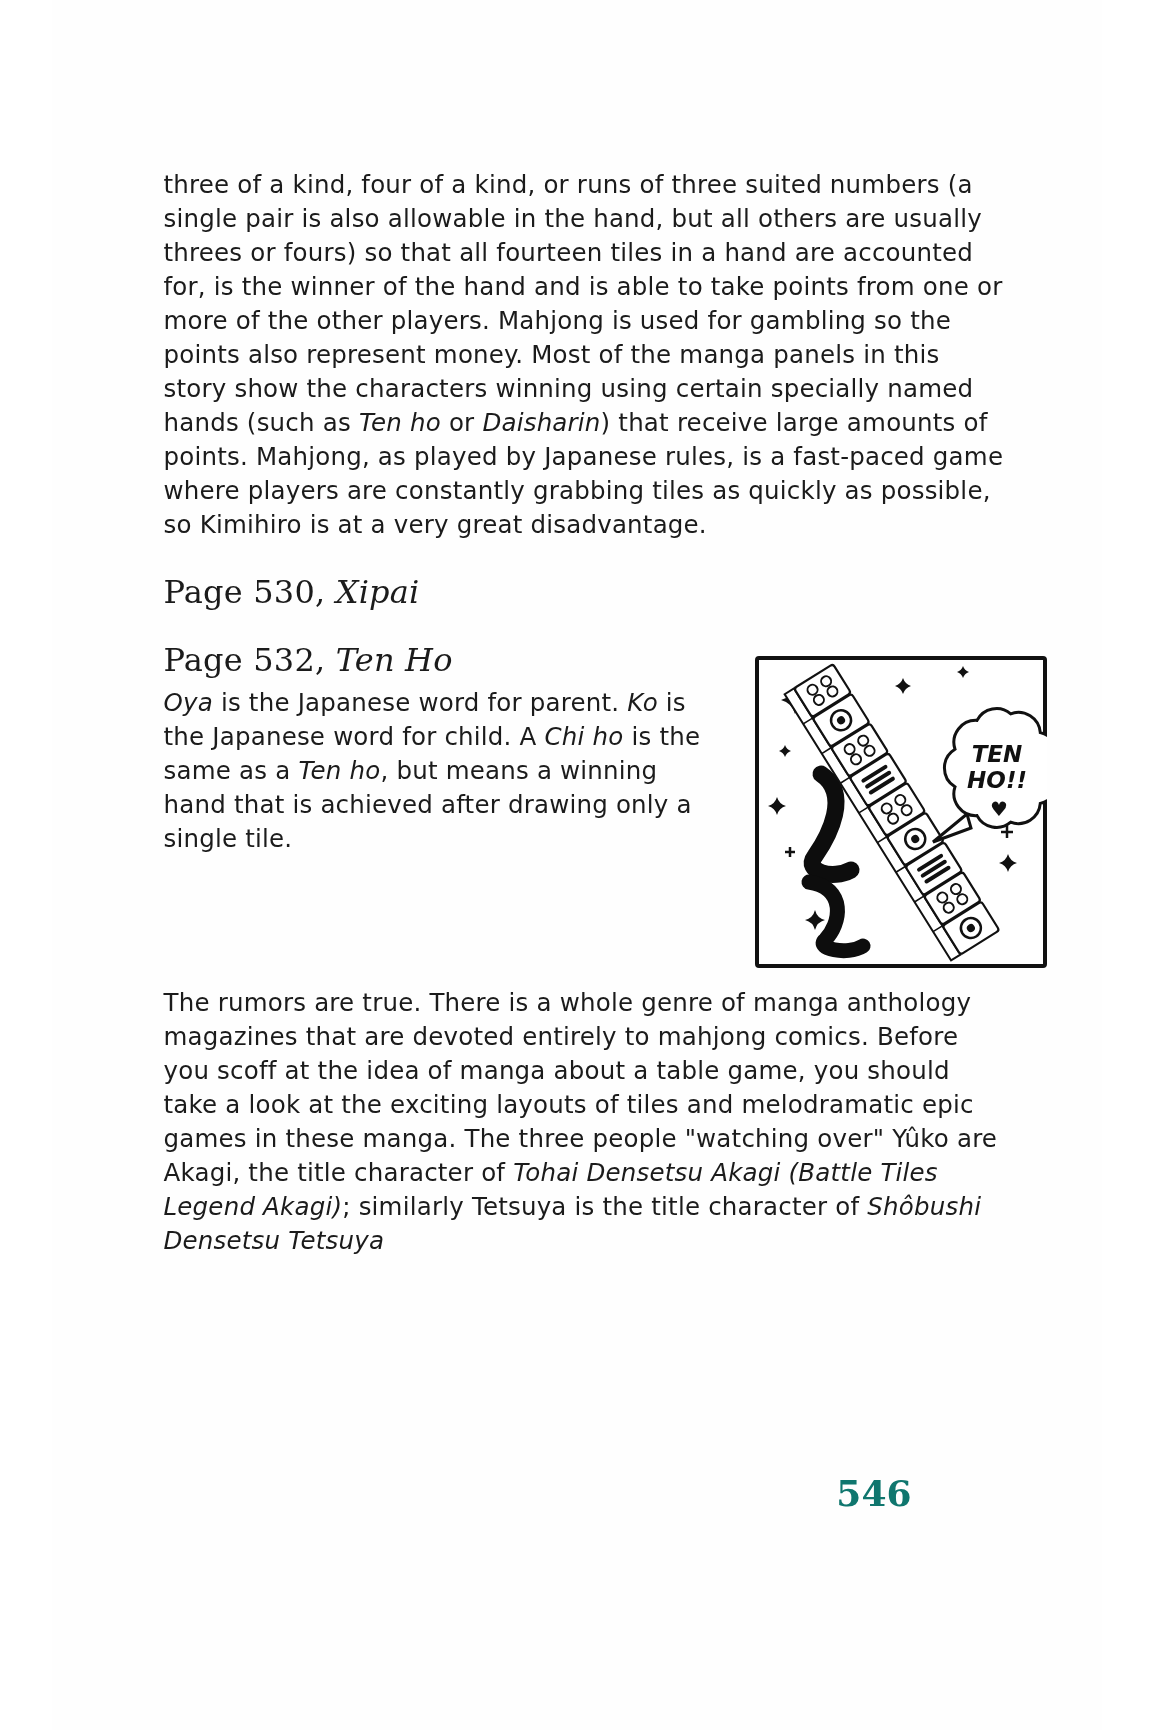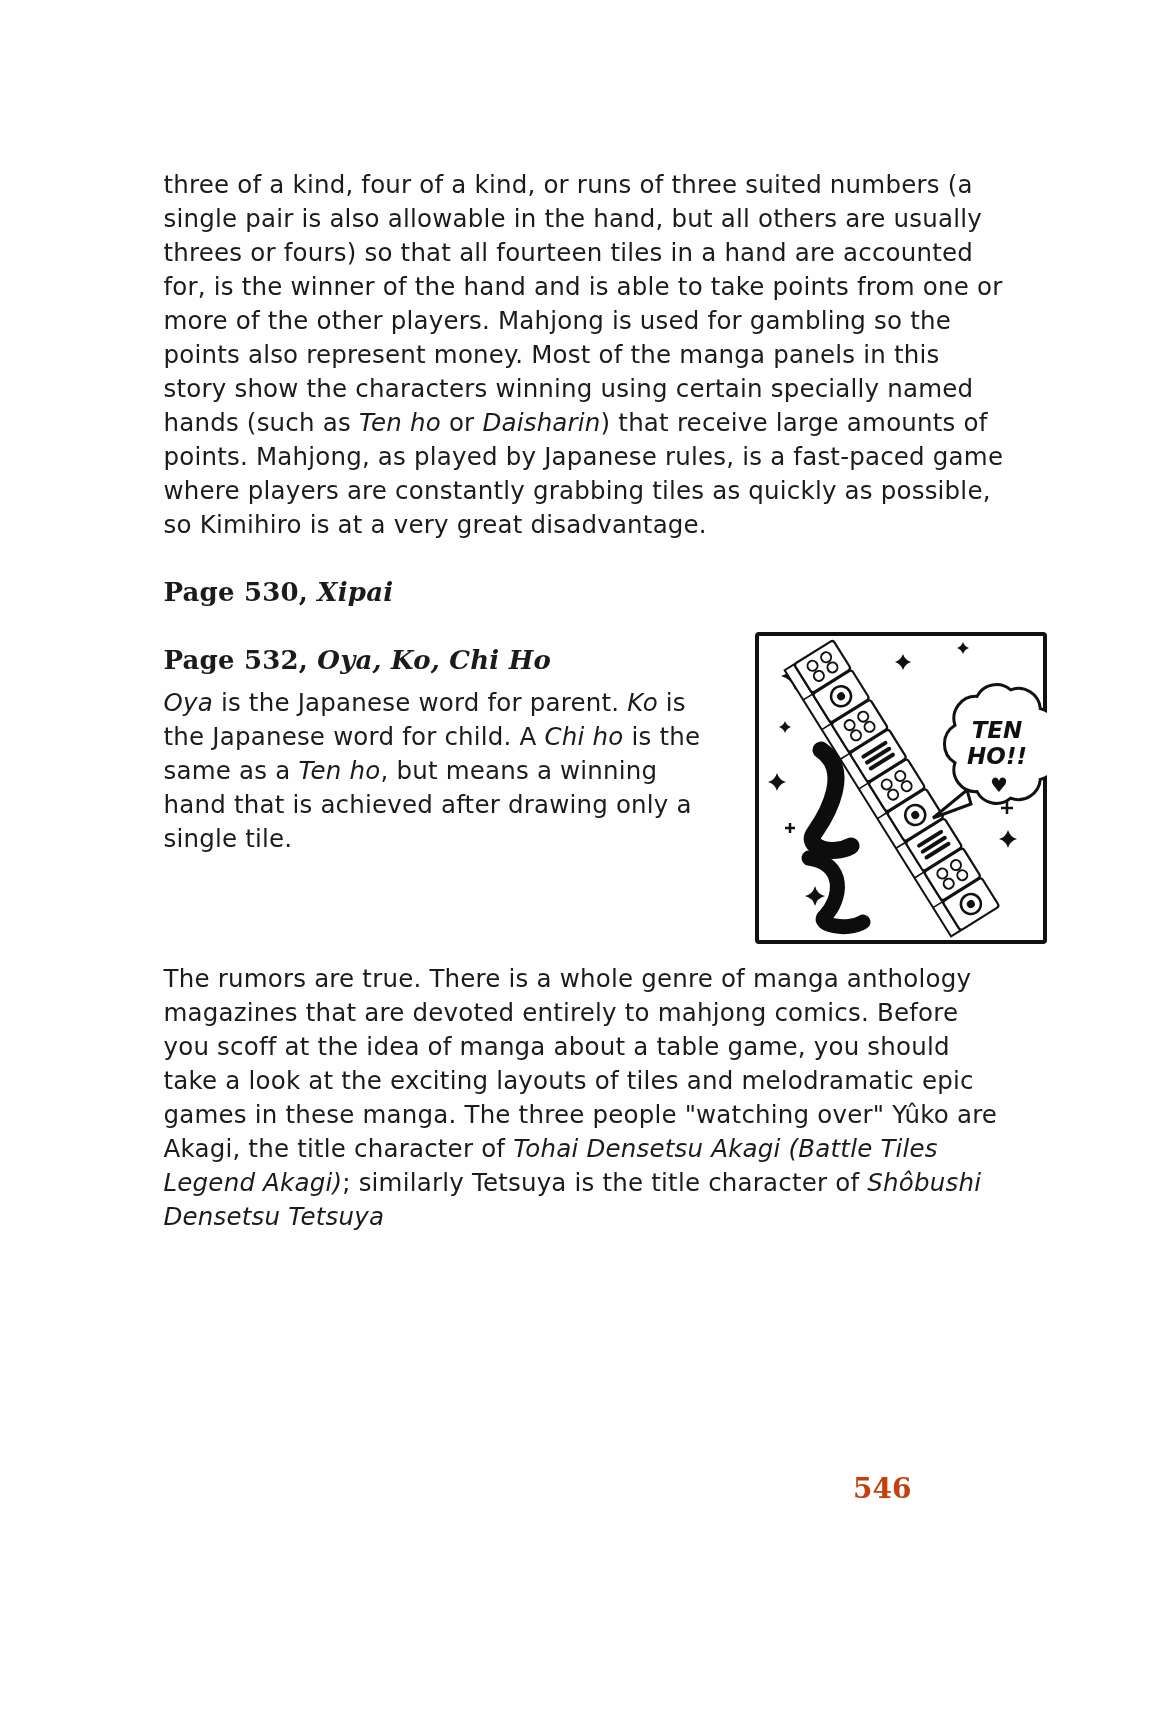--- a/index.html
+++ b/index.html
@@ -18,42 +18,42 @@
     width:845px;
   }
   p.body{
     font-size:24.5px;
     line-height:34px;
     margin:0 0 10px 0;
     letter-spacing:0.2px;
   }
   h2.section-heading{
     font-family:"DejaVu Serif", serif;
-    font-weight:bold;
-    font-size:26px;
+    font-weight:normal;
+    font-size:32px;
     line-height:36px;
     margin:32px 0 8px 0;
     letter-spacing:0.2px;
   }
   .i{font-style:italic;}
   section{display:block;}
   .clear{clear:both;}
   .panel-float{
     float:right;
     width:292px;height:312px;
     margin:14px -38px 18px 28px;
   }
   .pagenum{
     position:absolute;
     top:1472px;
     right:190px;
     font-family:"DejaVu Serif", serif;
     font-weight:bold;
-    font-size:28px;
-    color:#c2410c;
+    font-size:36px;
+    color:#0f766e;
   }
   svg text.bubble-txt{
     font-family:"DejaVu Sans", sans-serif;
     font-weight:bold;
     font-style:italic;
   }
 </style>
 </head>
 <body>
 
@@ -138,24 +138,24 @@
                      A22,22 0 0 1 255.7,57.8
                      A22,22 0 0 1 285.3,76.6
                      A22,22 0 0 1 297,112 Z" fill="#ffffff" stroke="#111111" stroke-width="3"></path>
             <text class="bubble-txt" x="242" y="106" font-size="23" text-anchor="middle" fill="#111111">TEN</text>
             <text class="bubble-txt" x="242" y="132" font-size="23" text-anchor="middle" fill="#111111">HO!!</text>
             <text x="244" y="160" font-size="20" text-anchor="middle" fill="#111111">♥</text>
           </g>
         </svg>
       </div>
 
+      <h2 class="section-heading"><span>Page 532, </span><span class="i">Ten Ho</span></h2>
     </section>
 
     <section>
-      <h2 class="section-heading"><span>Page 532, </span><span class="i">Oya, Ko, Chi Ho</span></h2>
       <p class="body"><span class="i">Oya</span><span> is the Japanese word for parent. </span><span class="i">Ko</span><span> is the Japanese word for child. A </span><span class="i">Chi ho</span><span> is the same as a </span><span class="i">Ten ho</span><span>, but means a winning hand that is achieved after drawing only a single tile.</span></p>
     </section>
 
     <section class="clear">
       <p class="body"><span>The rumors are true. There is a whole genre of manga anthology magazines that are devoted entirely to mahjong comics. Before you scoff at the idea of manga about a table game, you should take a look at the exciting layouts of tiles and melodramatic epic games in these manga. The three people "watching over" Yûko are Akagi, the title character of </span><span class="i">Tohai Densetsu Akagi (Battle Tiles Legend Akagi)</span><span>; similarly Tetsuya is the title character of </span><span class="i">Shôbushi Densetsu Tetsuya</span></p>
     </section>
 
   </div>
 
   <div class="pagenum">546</div>

